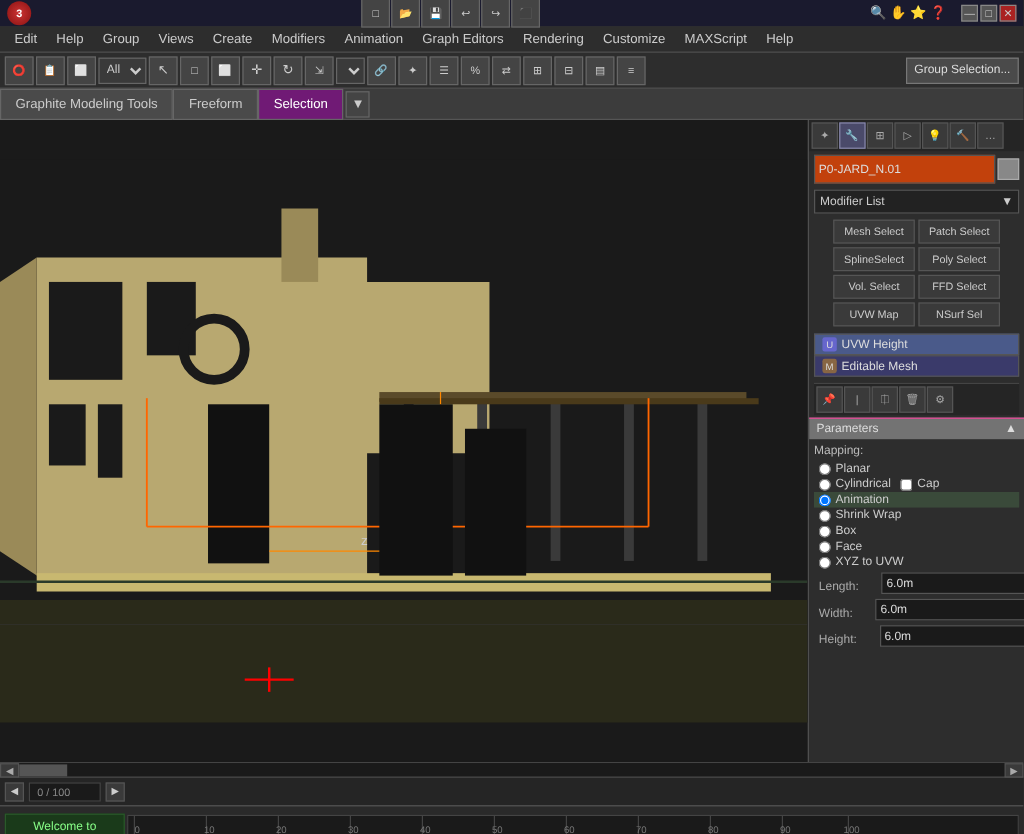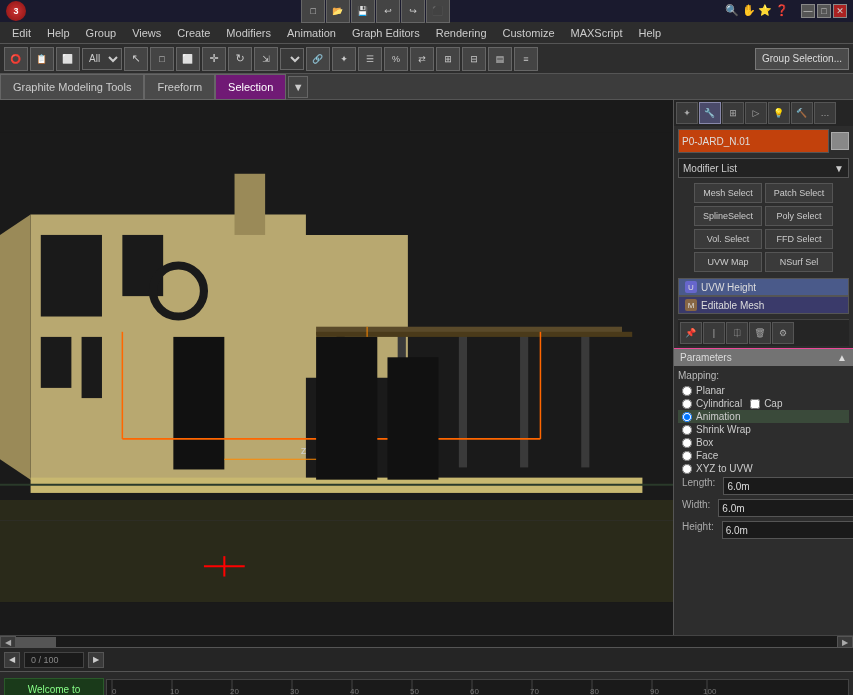--- a/index.html
+++ b/index.html
@@ -49,21 +49,21 @@
     .rp-stack-item.active { background: #4a5a8a; }
     .rp-stack-icon { width: 12px; height: 12px; background: #888; border-radius: 2px; font-size: 8px; display: flex; align-items: center; justify-content: center; }
     .rp-tab-icons { display: flex; background: #252525; padding: 2px; gap: 1px; border-top: 1px solid #444; }
     
     
     .params-header { background: #737373; padding: 3px 6px; font-size: 10px; color: #ddd; border-top: 1px solid #ec4899; display: flex; align-items: center; justify-content: space-between; cursor: pointer; }
     .params-content { padding: 4px; }
     .param-label { font-size: 10px; color: #bbb; margin-bottom: 3px; }
     .radio-row { display: flex; align-items: center; gap: 4px; padding: 1px 4px; font-size: 10px; color: #ccc; }
     .radio-row input[type=radio] { width: 10px; height: 10px; }
-    .param-row { display: flex; align-items: flex-start; gap: 8px; padding: 2px 4px; font-size: 10px; }
+    .param-row { display: flex; align-items: flex-end; gap: 19px; padding: 2px 4px; font-size: 10px; }
     .param-row label { width: 50px; color: #aaa; text-align: right; }
     .param-input { flex: 1; background: #1a1a1a; border: 1px solid #555; height: 18px; color: #ddd; font-size: 10px; padding: 0 3px; }
     
     
     #timeline { height: 24px; background: #252525; border-top: 1px solid #555; display: flex; align-items: center; padding: 0 4px; gap: 4px; }
     .tl-btn { width: 16px; height: 16px; background: #3a3a3a; border: 1px solid #555; display: flex; align-items: center; justify-content: center; font-size: 8px; color: #ccc; cursor: pointer; }
     
     
     #trackbar { height: 36px; background: #2a2a2a; border-top: 1px solid #555; display: flex; align-items: center; padding: 0 4px; gap: 2px; overflow: hidden; }
     

